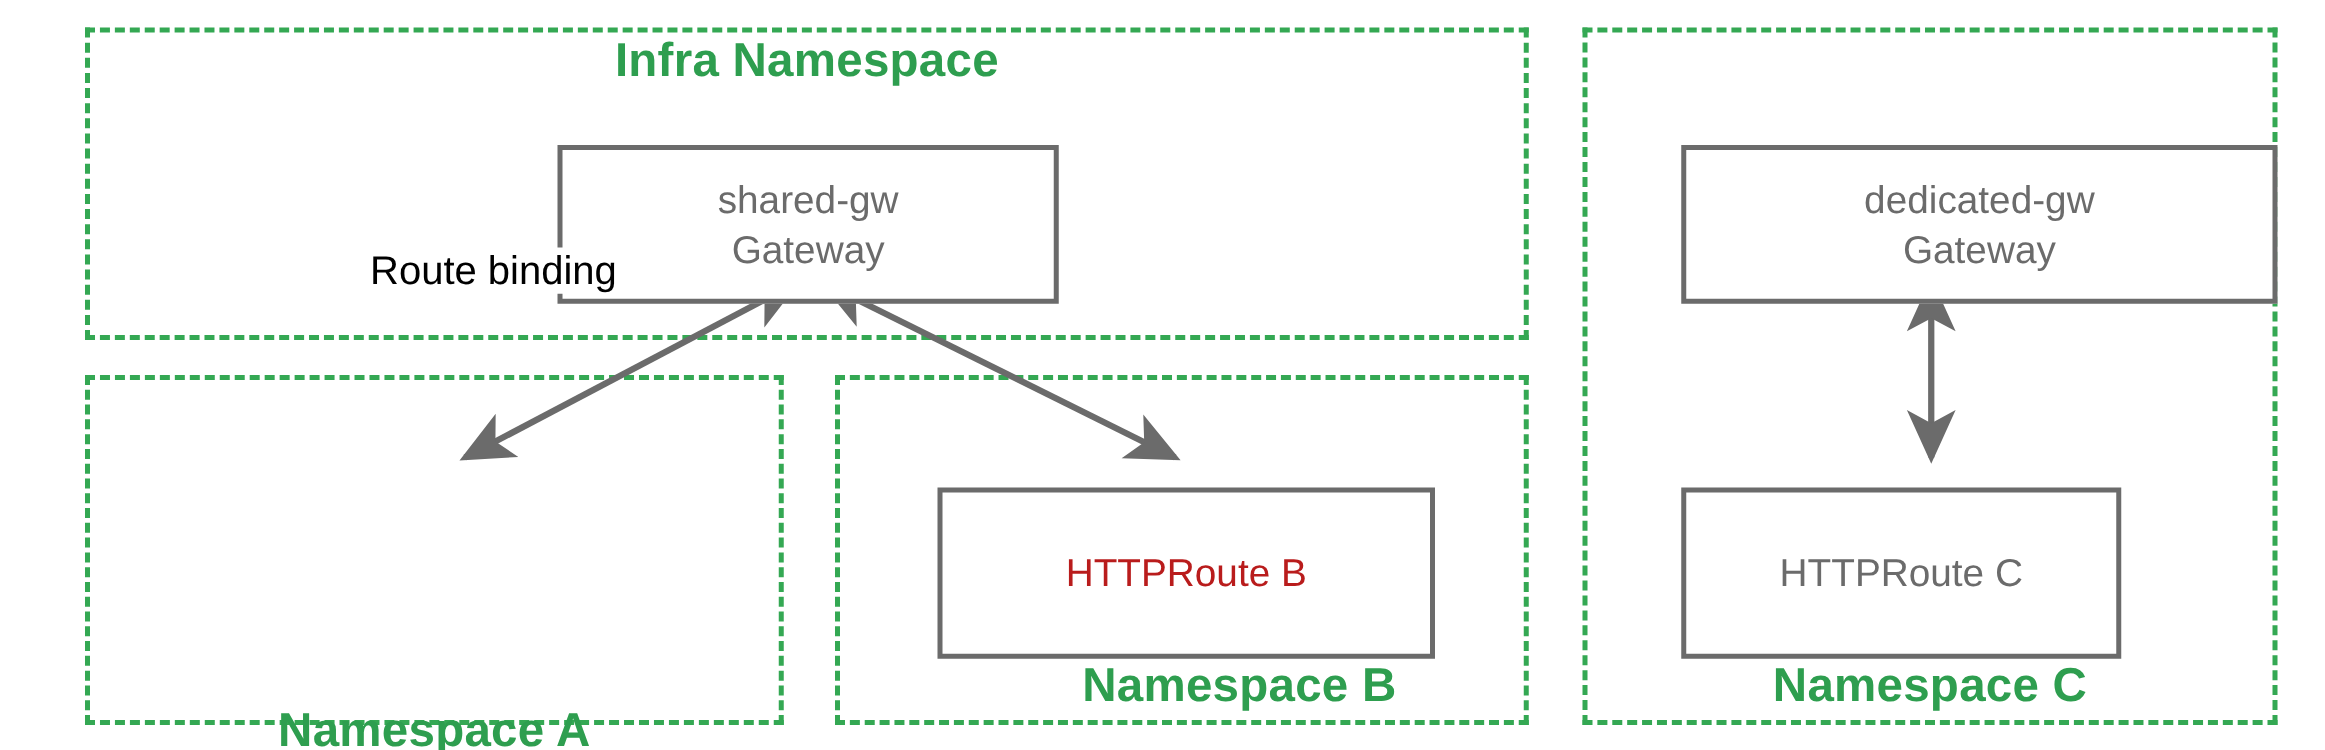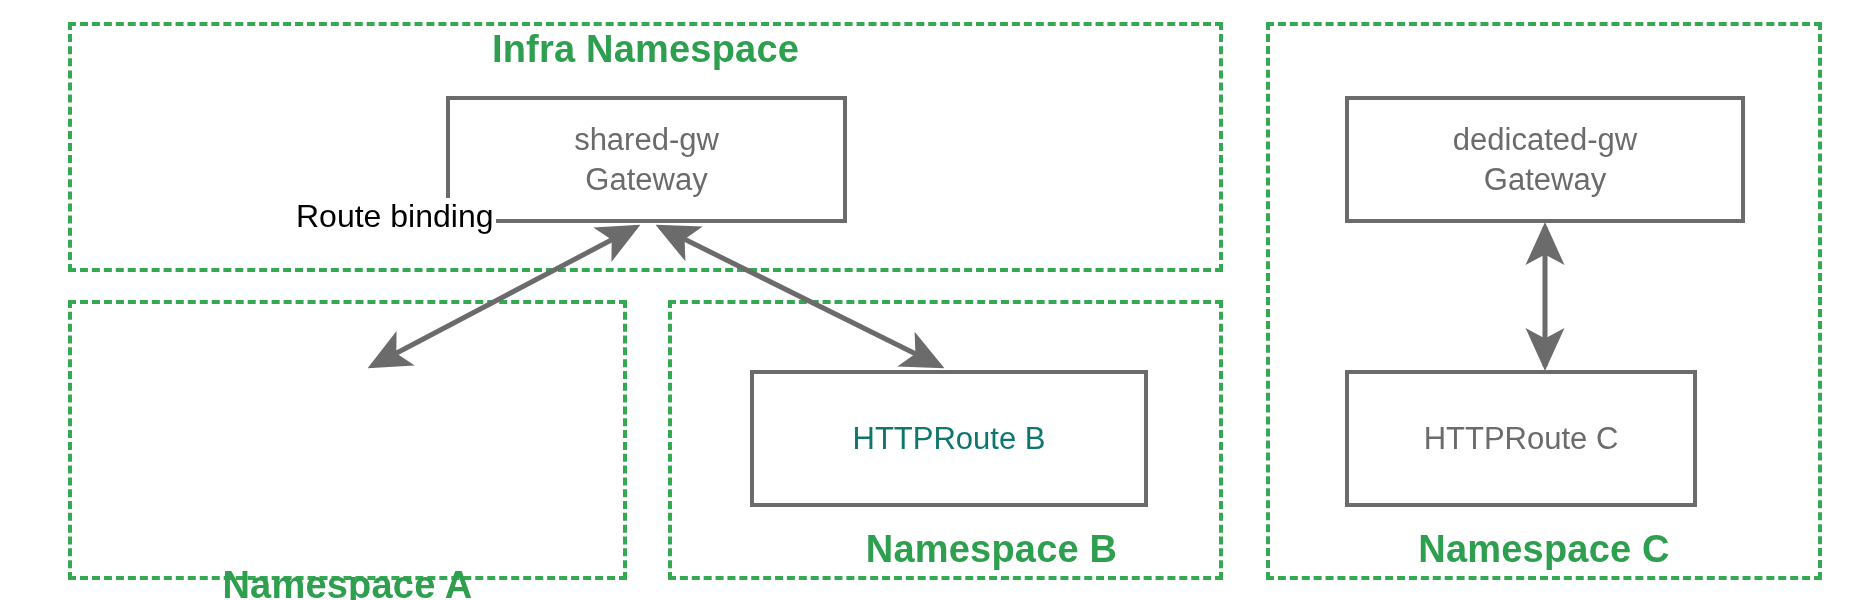--- a/index.html
+++ b/index.html
@@ -39,20 +39,21 @@
     background: #ffffff;
     display: flex;
     flex-direction: column;
     align-items: center;
     justify-content: center;
     color: #6b6b6b;
     font-size: 31px;
     line-height: 1.28;
     text-align: center;
     font-weight: 400;
+    margin-top: 20px;
   }
   .node-line {
     display: block;
     white-space: nowrap;
   }
   .edge-label {
     position: absolute;
     color: #000000;
     font-size: 32px;
     white-space: nowrap;
@@ -99,27 +100,27 @@
         <line x1="660" y1="227" x2="940" y2="366" stroke="#6b6b6b" stroke-width="5" marker-end="url(#arrowEnd)" marker-start="url(#arrowStart)"></line>
         <line x1="1545" y1="227" x2="1545" y2="366" stroke="#6b6b6b" stroke-width="5" marker-end="url(#arrowEnd)" marker-start="url(#arrowStart)"></line>
       </g>
   </svg>
 
   <div class="node-box" id="node-shared-gw" style="left: 446px; top: 96px; width: 401px; height: 127px; border-color: rgb(107, 107, 107); color: rgb(107, 107, 107);">
     <span class="node-line">shared-gw</span>
     <span class="node-line">Gateway</span>
   </div>
 
-  <div class="node-box" id="node-dedicated-gw" style="left: 1345px; top: 96px; width: 400px; height: 127px; border-color: rgb(107, 107, 107); color: rgb(107, 107, 107);">
+  <div class="node-box" id="node-dedicated-gw" style="left: 1345px; top: 96px; width: 477px; height: 127px; border-color: rgb(107, 107, 107); color: rgb(107, 107, 107);">
     <span class="node-line">dedicated-gw</span>
     <span class="node-line">Gateway</span>
   </div>
 
 
-  <div class="node-box" id="node-httproute-b" style="left: 750px; top: 370px; width: 398px; height: 137px; border-color: rgb(107, 107, 107); color: #0f766e;">
+  <div class="node-box" id="node-httproute-b" style="left: 750px; top: 370px; width: 398px; height: 137px; border-color: rgb(107, 107, 107); color: #b91c1c;">
     <span class="node-line">HTTPRoute B</span>
   </div>
 
   <div class="node-box" id="node-httproute-c" style="left: 1345px; top: 370px; width: 352px; height: 137px; border-color: rgb(107, 107, 107); color: rgb(107, 107, 107);">
     <span class="node-line">HTTPRoute C</span>
   </div>
 
   <div class="edge-label" id="edge-label-route-binding" style="left: 293px; top: 198px; color: rgb(0, 0, 0);">Route binding</div>
 
 </div>

